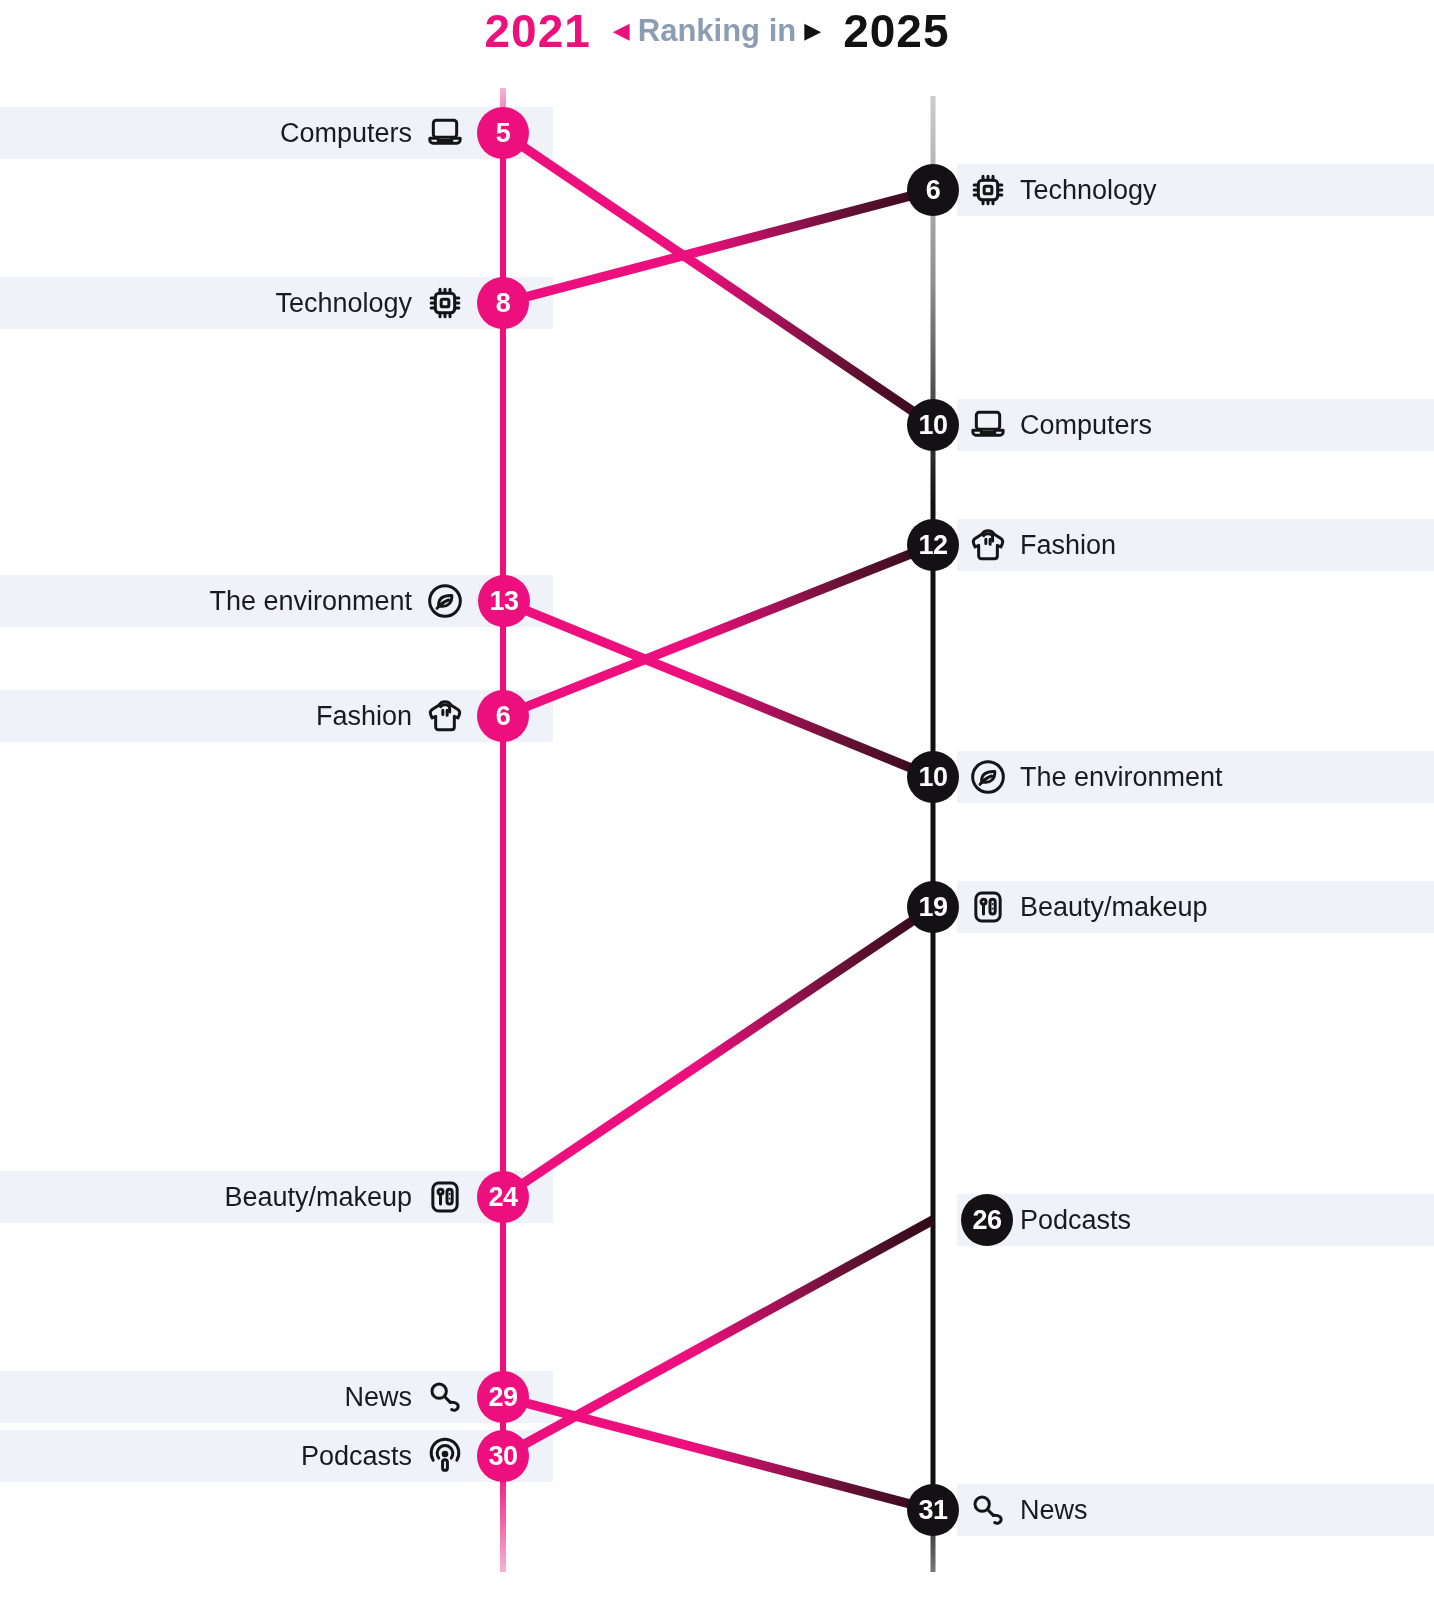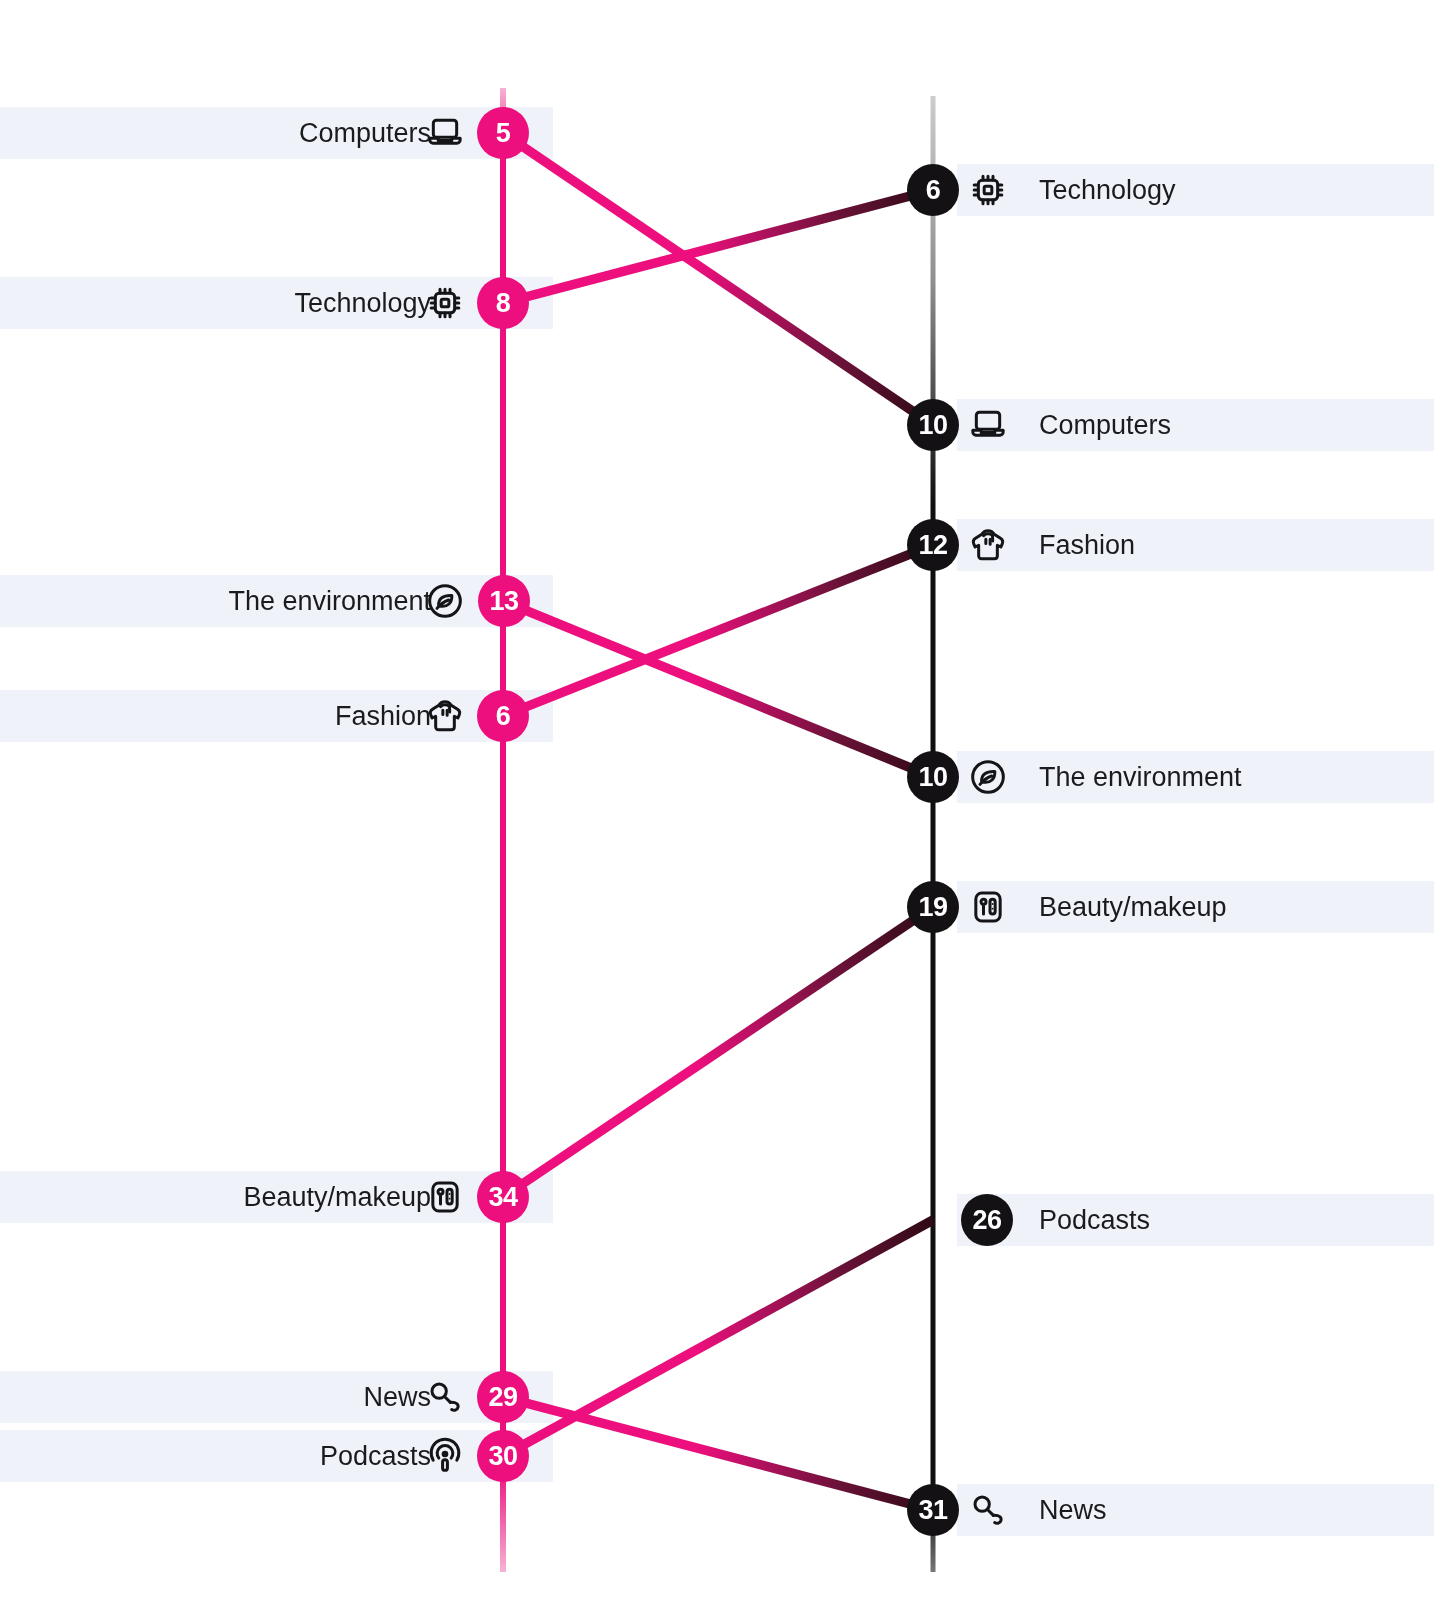--- a/index.html
+++ b/index.html
@@ -43,29 +43,38 @@
     letter-spacing: -0.5px;
   }
   .node-2021 { background: var(--pink); }
   .node-2025 { background: #141114; }
 
   
   .cat-icon { position: absolute; width: 40px; height: 40px; z-index: 2; }
   .cat-icon svg { width: 100%; height: 100%; display: block; }
   .cat-label {
     position: absolute; z-index: 2; font-size: 27px; font-weight: 500;
-    color: #1b1b1e; line-height: 40px; white-space: nowrap; margin-left: 19px;
+    color: #1b1b1e; line-height: 40px; white-space: nowrap;
   }
   .label-left { left: 0; width: 412px; text-align: right; }
   .label-right { left: 1020px; text-align: left; }
 </style>
 </head>
 <body style="--pink: #EC0F7D; --band: #EFF2F9; --grayblue: #8C9DB3;">
 
 <div class="stage">
+  <div class="header">
+    <span class="year year-left">2021</span>
+    <span class="mid">
+      <span class="arrow arrow-left">◀</span>
+      <span class="ranking-in">Ranking in</span>
+      <span class="arrow arrow-right">▶</span>
+    </span>
+    <span class="year year-right">2025</span>
+  </div>
   <div id="bands">
       <div class="band band-left" style="top: 107px;"></div>
       <div class="band band-right" style="top: 399px;"></div>
       <div class="band band-left" style="top: 277px;"></div>
       <div class="band band-right" style="top: 164px;"></div>
       <div class="band band-left" style="top: 575px;"></div>
       <div class="band band-right" style="top: 751px;"></div>
       <div class="band band-left" style="top: 690px;"></div>
       <div class="band band-right" style="top: 519px;"></div>
       <div class="band band-left" style="top: 1171px;"></div>
@@ -218,21 +227,21 @@
       <div class="cat-icon" style="left: 425px; top: 1177px;">
         <svg viewBox="0 0 24 24">
           <rect x="4.7" y="3.6" width="14.6" height="16.8" rx="3.6" fill="none" stroke="#151518" stroke-width="1.8" stroke-linecap="round" stroke-linejoin="round"></rect>
     <circle cx="9.3" cy="8.9" r="1.5" fill="none" stroke="#151518" stroke-width="1.8" stroke-linecap="round" stroke-linejoin="round"></circle>
     <path d="M9.3 11.2 V16.2" fill="none" stroke="#151518" stroke-width="1.8" stroke-linecap="round" stroke-linejoin="round"></path>
     <rect x="13.2" y="7.4" width="3.1" height="8.8" rx="1.55" fill="none" stroke="#151518" stroke-width="1.8" stroke-linecap="round" stroke-linejoin="round"></rect>
     <circle cx="14.75" cy="10.2" r="0.55" fill="#151518"></circle>
     <circle cx="14.75" cy="13" r="0.55" fill="#151518"></circle>
         </svg>
       </div>
-      <div class="node node-2021" style="left: 477px; top: 1171px;">34</div>
+      <div class="node node-2021" style="left: 477px; top: 1171px;">24</div>
       <div class="node node-2025" style="left: 907px; top: 881px;">19</div>
       <div class="cat-icon" style="left: 968px; top: 887px;">
         <svg viewBox="0 0 24 24">
           <rect x="4.7" y="3.6" width="14.6" height="16.8" rx="3.6" fill="none" stroke="#151518" stroke-width="1.8" stroke-linecap="round" stroke-linejoin="round"></rect>
     <circle cx="9.3" cy="8.9" r="1.5" fill="none" stroke="#151518" stroke-width="1.8" stroke-linecap="round" stroke-linejoin="round"></circle>
     <path d="M9.3 11.2 V16.2" fill="none" stroke="#151518" stroke-width="1.8" stroke-linecap="round" stroke-linejoin="round"></path>
     <rect x="13.2" y="7.4" width="3.1" height="8.8" rx="1.55" fill="none" stroke="#151518" stroke-width="1.8" stroke-linecap="round" stroke-linejoin="round"></rect>
     <circle cx="14.75" cy="10.2" r="0.55" fill="#151518"></circle>
     <circle cx="14.75" cy="13" r="0.55" fill="#151518"></circle>
         </svg>

